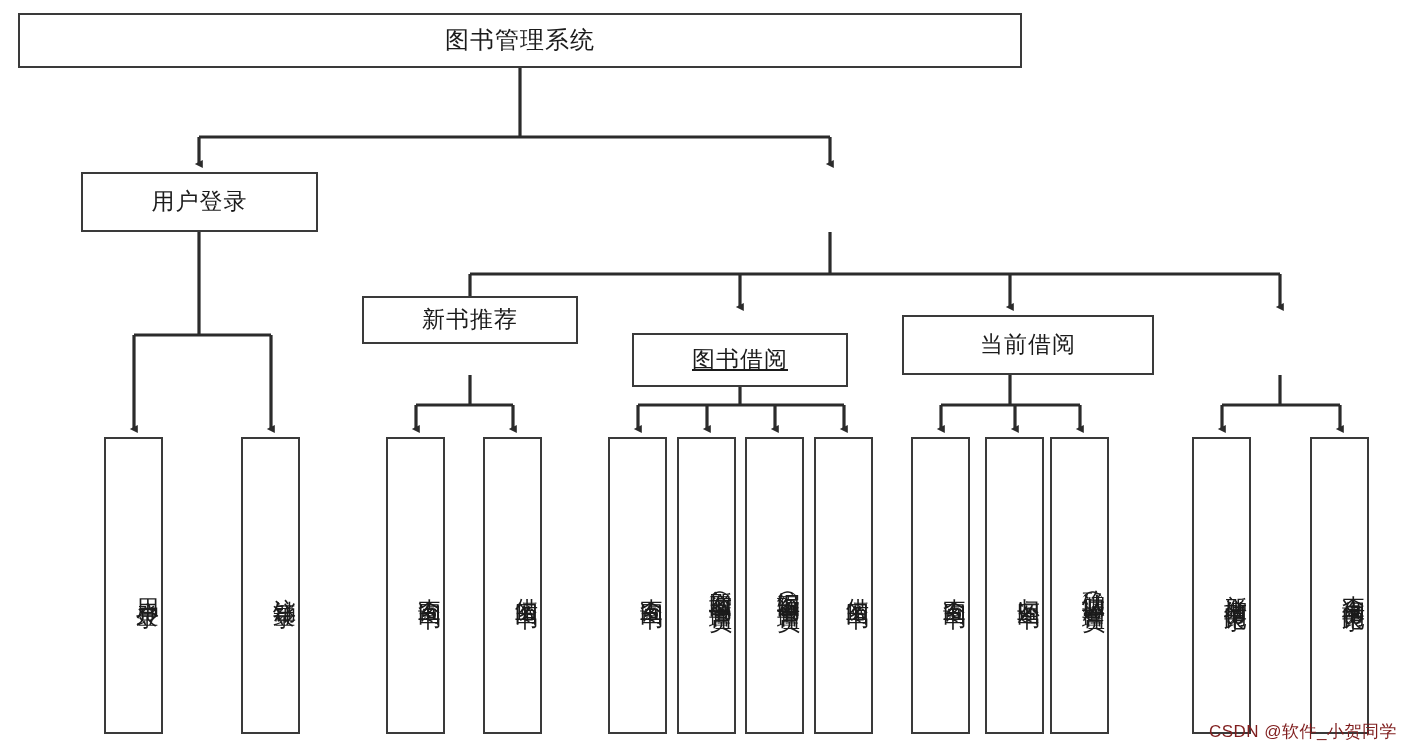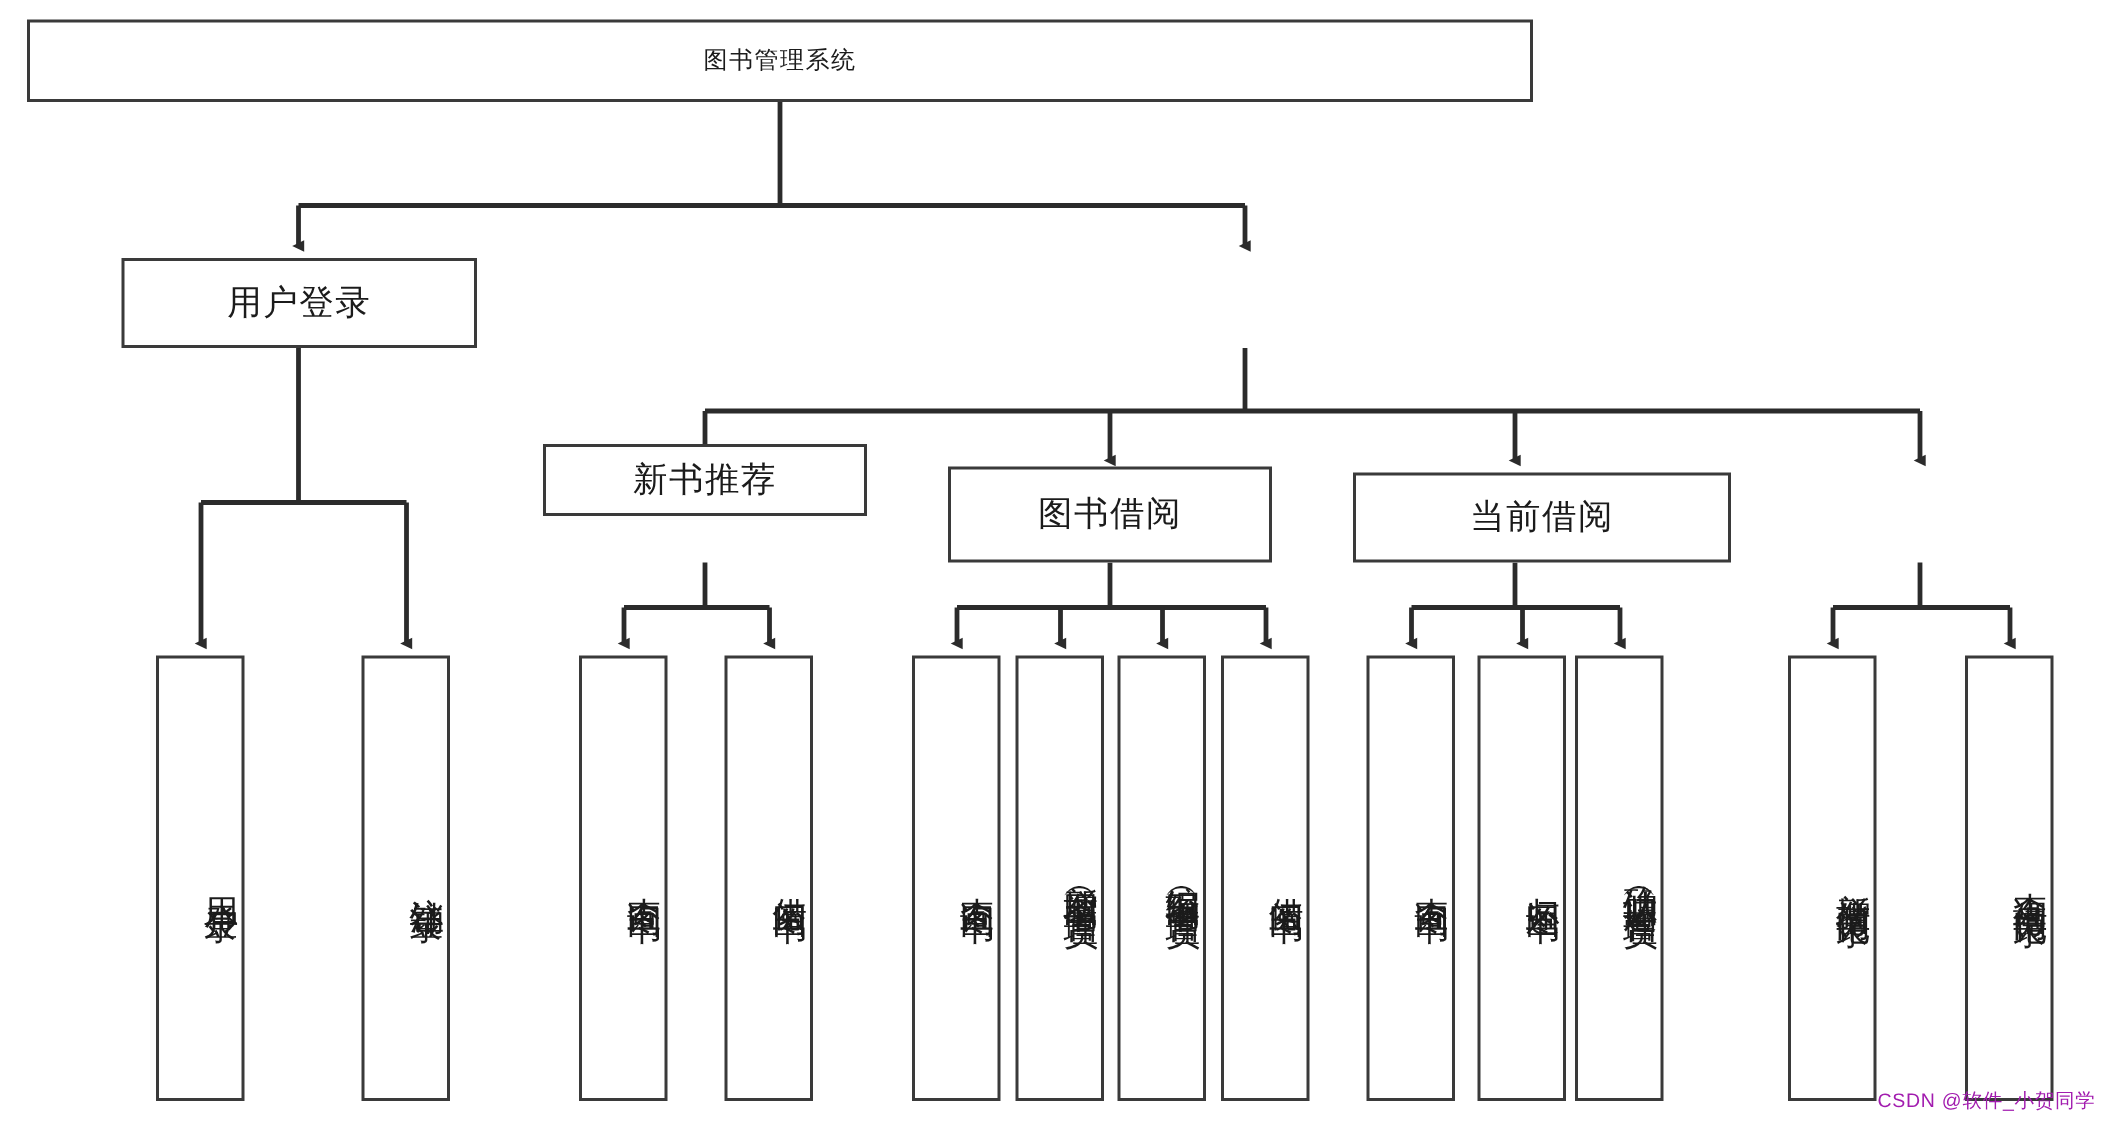--- a/index.html
+++ b/index.html
@@ -31,40 +31,40 @@
     align-items:center;
     justify-content:center;
     color:#1b1b1b;
   }
   .node-h{               
     font-size:23px;
     letter-spacing:1px;
     line-height:1.1;
   }
   .node-root{
-    font-size:16px;
+    font-size:24px;
   }
   .node-v{               
     writing-mode:vertical-rl;
     text-orientation:upright;
     font-size:23px;
     letter-spacing:3px;
     line-height:1.15;
     padding-top:10px;
     padding-bottom:10px;
     align-items:flex-start;
     justify-content:center;
     white-space:nowrap;
   }
   .watermark{
     position:absolute;
     right:8px;
     bottom:4px;
-    font-size:13px;
-    color:#a21caf;
+    font-size:17px;
+    color:#7f1d1d;
     letter-spacing:0.5px;
     white-space:nowrap;
     user-select:none;
   }
 </style>
 </head>
 <body>
 
 <div id="diagram-root">
 
@@ -118,21 +118,21 @@
     </g>
   </svg>
 
   <div class="node node-h node-root" style="left:18px;top:13px;width:1004px;height:55px;">图书管理系统</div>
 
   <div class="node node-h" style="left:81px;top:172px;width:237px;height:60px;">用户登录</div>
 
 
   <div class="node node-h" style="left:362px;top:296px;width:216px;height:48px;">新书推荐</div>
 
-  <div class="node node-h" style="left:632px;top:311px;width:216px;height:64px;">图书借阅</div>
+  <div class="node node-h" style="left:632px;top:333px;width:216px;height:54px;text-decoration:underline;">图书借阅</div>
 
   <div class="node node-h" style="left:902px;top:315px;width:252px;height:60px;">当前借阅</div>
 
 
   <div class="node node-v" style="left:104px;top:437px;width:59px;height:297px;">用户登录</div>
 
   <div class="node node-v" style="left:241px;top:437px;width:59px;height:297px;">注销登录</div>
 
   <div class="node node-v" style="left:386px;top:437px;width:59px;height:297px;">查询图书</div>
 

